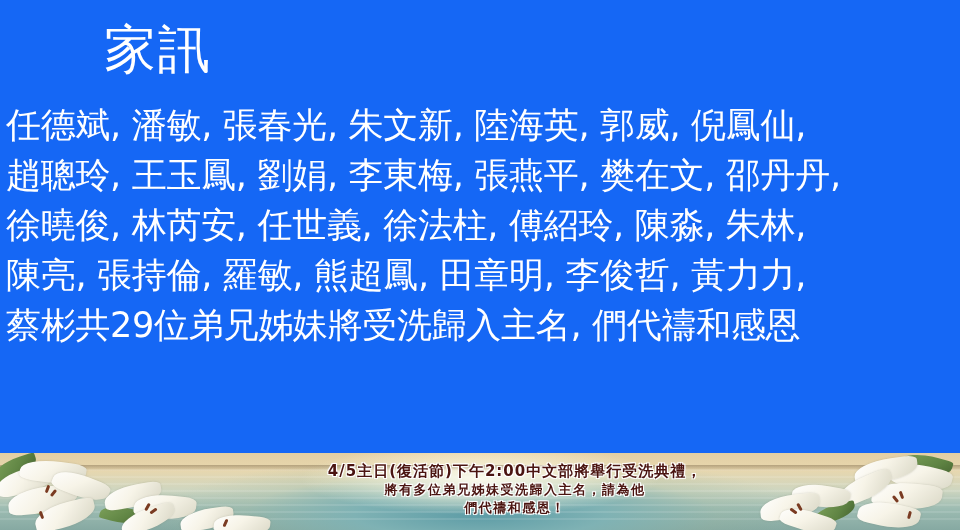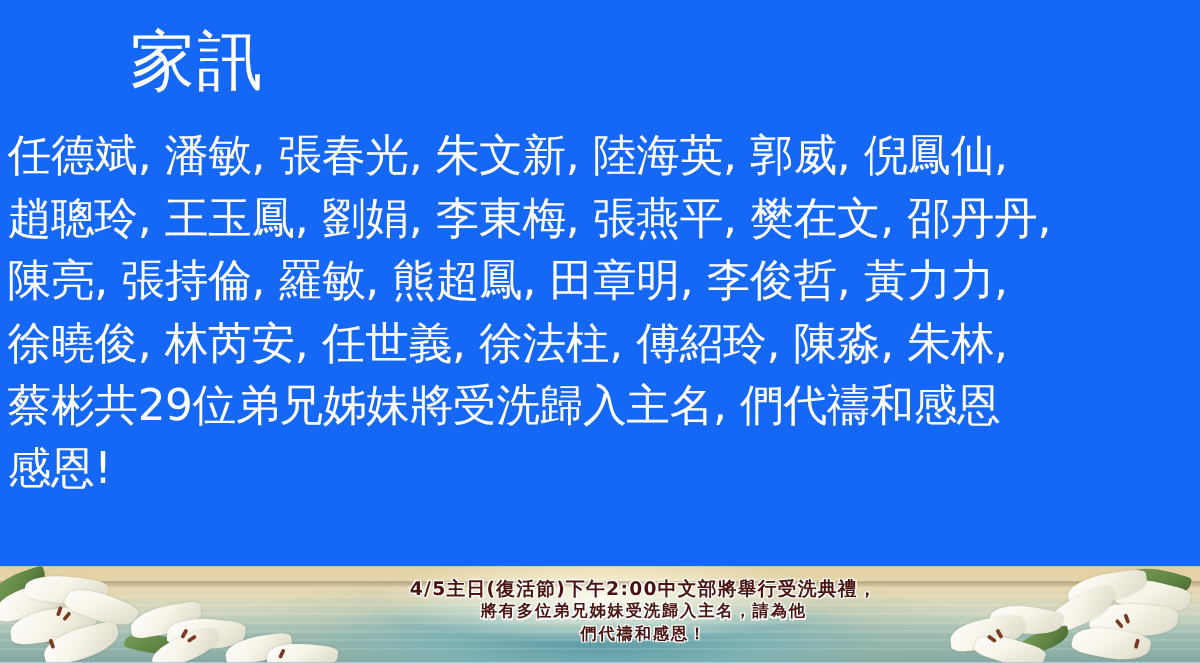--- a/index.html
+++ b/index.html
@@ -5,21 +5,21 @@
   html, body {
     margin: 0;
     padding: 0;
     background: #ffffff;
   }
   #slide {
     position: relative;
     width: 960px;
     height: 530px;
     overflow: hidden;
-    background: #a3a3a3;
+    background: #0f172a;
     font-family: "DejaVu Sans", "Liberation Sans", sans-serif;
   }
 
   
   #blue-area {
     position: absolute;
     left: 0; top: 0;
     width: 960px;
     height: 453px;
     background: #1567f5;
@@ -152,24 +152,23 @@
 
 <div id="slide">
 
   <div id="blue-area">
 
     <div id="page-title">家訊</div>
 
     <div id="body-text">
       <div class="body-line">任德斌, 潘敏, 張春光, 朱文新, 陸海英, 郭威, 倪鳳仙,</div>
       <div class="body-line">趙聰玲, 王玉鳳, 劉娟, 李東梅, 張燕平, 樊在文, 邵丹丹,</div>
+      <div class="body-line">徐曉俊, 林芮安, 任世義, 徐法柱, 傅紹玲, 陳淼, 朱林,</div>
       <div class="body-line">陳亮, 張持倫, 羅敏, 熊超鳳, 田章明, 李俊哲, 黃力力,</div>
-      <div class="body-line">徐曉俊, 林芮安, 任世義, 徐法柱, 傅紹玲, 陳淼, 朱林,</div>
       <div class="body-line">蔡彬共29位弟兄姊妹將受洗歸入主名, 們代禱和感恩</div>
-      <div class="body-line">感恩!</div>
     </div>
 
   </div>
 
   <div id="banner">
     <div class="rim"></div>
     <div class="ripples"></div>
 
     <div class="lily" style="left:-10px; top:6px; width:150px; height:70px;">
       <div class="leaf" style="left:0px;  top:0px;  width:48px; height:20px; transform:rotate(-18deg);"></div>

